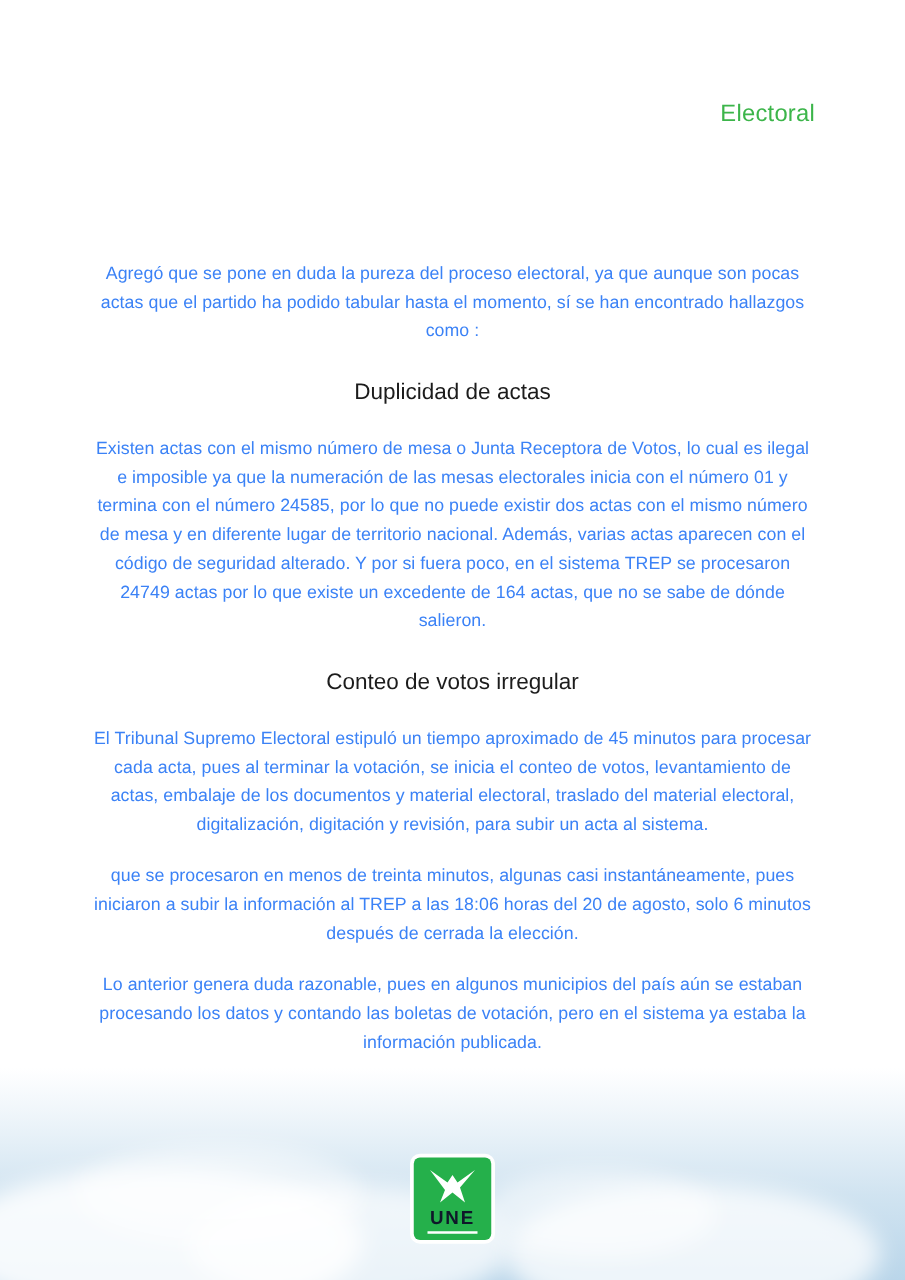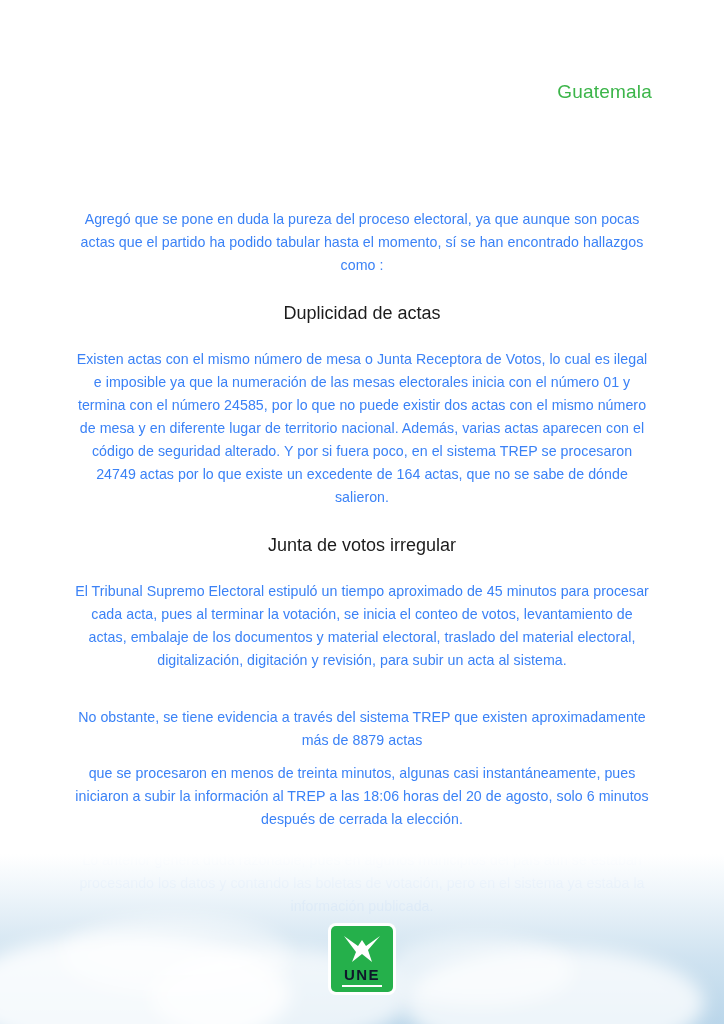--- a/index.html
+++ b/index.html
@@ -127,36 +127,35 @@
     background: #ffffff;
     margin-top: 3px;
   }
 </style>
 </head>
 <body>
 
 <div class="page">
 
   <div class="header">
-    <div>Guatemala</div>
+    <div>Electoral</div>
   </div>
 
   <div class="content">
 
     <p class="para">Agregó que se pone en duda la pureza del proceso electoral, ya que aunque son pocas actas que el partido ha podido tabular hasta el momento, sí se han encontrado hallazgos como :</p>
 
     <p class="heading">Duplicidad de actas</p>
 
     <p class="para">Existen actas con el mismo número de mesa o Junta Receptora de Votos, lo cual es ilegal e imposible ya que la numeración de las mesas electorales inicia con el número 01 y termina con el número 24585, por lo que no puede existir dos actas con el mismo número de mesa y en diferente lugar de territorio nacional. Además, varias actas aparecen con el código de seguridad alterado. Y por si fuera poco, en el sistema TREP se procesaron 24749 actas por lo que existe un excedente de 164 actas, que no se sabe de dónde salieron.</p>
 
-    <p class="heading">Junta de votos irregular</p>
+    <p class="heading">Conteo de votos irregular</p>
 
     <p class="para gap-md">El Tribunal Supremo Electoral estipuló un tiempo aproximado de 45 minutos para procesar cada acta, pues al terminar la votación, se inicia el conteo de votos, levantamiento de actas, embalaje de los documentos y material electoral, traslado del material electoral, digitalización, digitación y revisión, para subir un acta al sistema.</p>
 
-    <p class="para tight gap-lg">No obstante, se tiene evidencia a través del sistema TREP que existen aproximadamente más de 8879 actas</p>
 
     <p class="para">que se procesaron en menos de treinta minutos, algunas casi instantáneamente, pues iniciaron a subir la información al TREP a las 18:06 horas del 20 de agosto, solo 6 minutos después de cerrada la elección.</p>
 
     <p class="para gap-md">Lo anterior genera duda razonable, pues en algunos municipios del país aún se estaban procesando los datos y contando las boletas de votación, pero en el sistema ya estaba la información publicada.</p>
 
   </div>
 
   <div class="sky">
     <div class="cloud c1"></div>
     <div class="cloud c2"></div>

